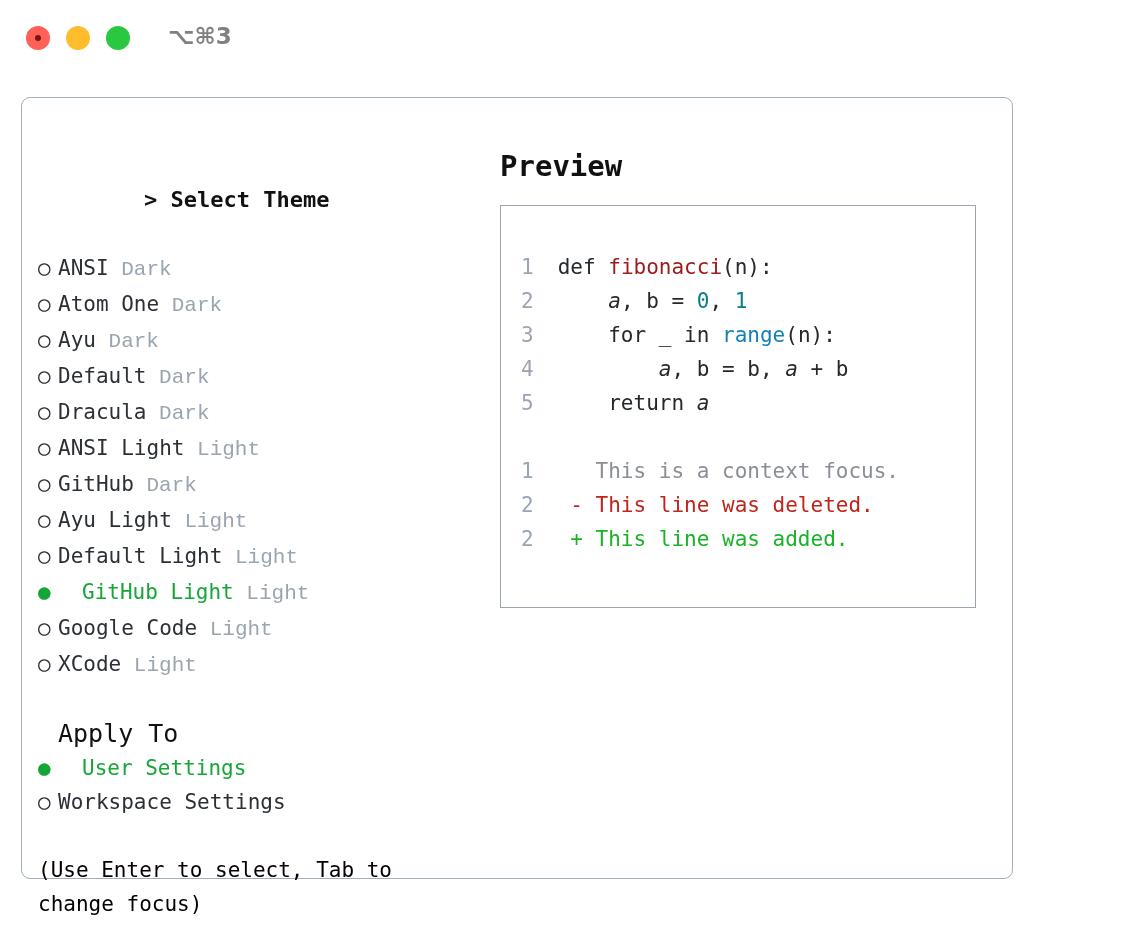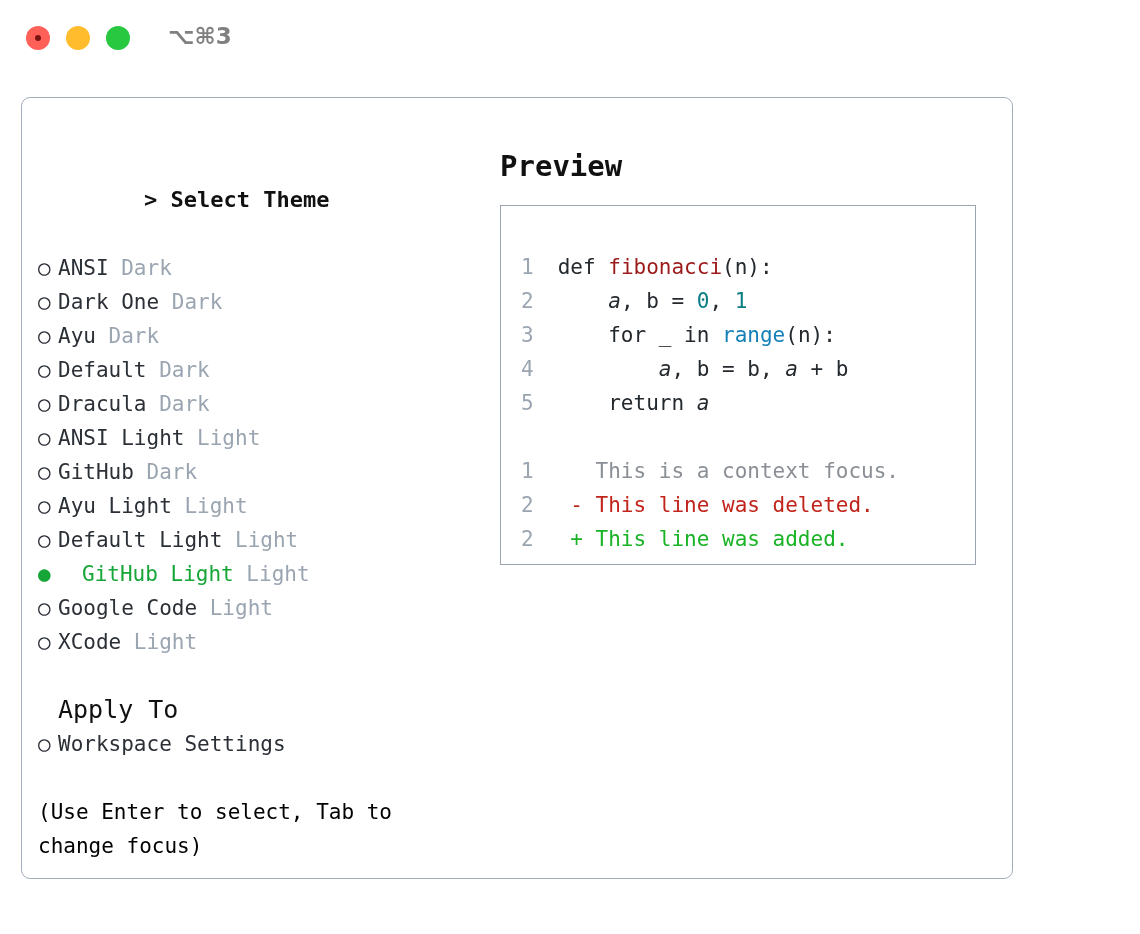--- a/index.html
+++ b/index.html
@@ -108,21 +108,21 @@
     white-space: pre;
     display: block;
   }
   .opt .bullet {
     display: inline-block;
     width: 20px;
     color: #2b2f36;
   }
   .opt.selected .bullet { color: #16a638; }
   .opt.selected .label  { color: #16a638; margin-left: 24px; }
-  .opt .tagtxt { color: #9aa5b1; }
+  .opt .tagtxt { color: #9aa5b1; font-family: Liberation Mono, monospace; }
 
   .spacer-row { height: 34px; }
 
   .apply-head {
     font-size: 25px;
     line-height: 34px;
     color: #111111;
     white-space: pre;
     padding-left: 20px;
   }
@@ -140,21 +140,21 @@
     font-size: 29px;
     font-weight: bold;
     color: #111111;
     line-height: 34px;
     white-space: pre;
   }
 
   .preview-box {
     margin-top: 22px;
     width: 476px;
-    height: 360px;
+    height: 403px;
     border: 1.6px solid #9aa5b1;
     box-sizing: border-box;
     background: #ffffff;
     padding: 44px 0 0 20px;
   }
 
   .code-line {
     font-size: 21px;
     line-height: 34px;
     white-space: pre;
@@ -191,38 +191,39 @@
   <div class="panel">
 
     <div class="col-left">
 
       <div class="section-title">
         <span class="caret">&gt;</span><span> </span><span>Select Theme</span>
       </div>
 
       <div id="theme-items">
           <div class="opt"><span class="bullet">○</span><span class="label">ANSI</span><span class="tagtxt"> Dark</span></div>
-          <div class="opt"><span class="bullet">○</span><span class="label">Dark One</span><span class="tagtxt"> Dark</span></div>
+          <div class="opt"><span class="bullet">○</span><span class="label">Atom One</span><span class="tagtxt"> Dark</span></div>
           <div class="opt"><span class="bullet">○</span><span class="label">Ayu</span><span class="tagtxt"> Dark</span></div>
           <div class="opt"><span class="bullet">○</span><span class="label">Default</span><span class="tagtxt"> Dark</span></div>
           <div class="opt"><span class="bullet">○</span><span class="label">Dracula</span><span class="tagtxt"> Dark</span></div>
           <div class="opt"><span class="bullet">○</span><span class="label">ANSI Light</span><span class="tagtxt"> Light</span></div>
           <div class="opt"><span class="bullet">○</span><span class="label">GitHub</span><span class="tagtxt"> Dark</span></div>
           <div class="opt"><span class="bullet">○</span><span class="label">Ayu Light</span><span class="tagtxt"> Light</span></div>
           <div class="opt"><span class="bullet">○</span><span class="label">Default Light</span><span class="tagtxt"> Light</span></div>
           <div class="opt selected"><span class="bullet">●</span><span class="label">GitHub Light</span><span class="tagtxt"> Light</span></div>
           <div class="opt"><span class="bullet">○</span><span class="label">Google Code</span><span class="tagtxt"> Light</span></div>
           <div class="opt"><span class="bullet">○</span><span class="label">XCode</span><span class="tagtxt"> Light</span></div>
         </div>
 
       <div class="spacer-row"></div>
 
       <div class="apply-head">Apply To</div>
 
       <div id="apply-items">
+          <div class="opt selected"><span class="bullet">●</span><span class="label">User Settings</span></div>
           <div class="opt"><span class="bullet">○</span><span class="label">Workspace Settings</span></div>
         </div>
 
       <div class="hint">(Use Enter to select, Tab to change focus)</div>
     </div>
 
     <div class="col-right">
       <div class="preview-title">Preview</div>
 
       <div class="preview-box">

